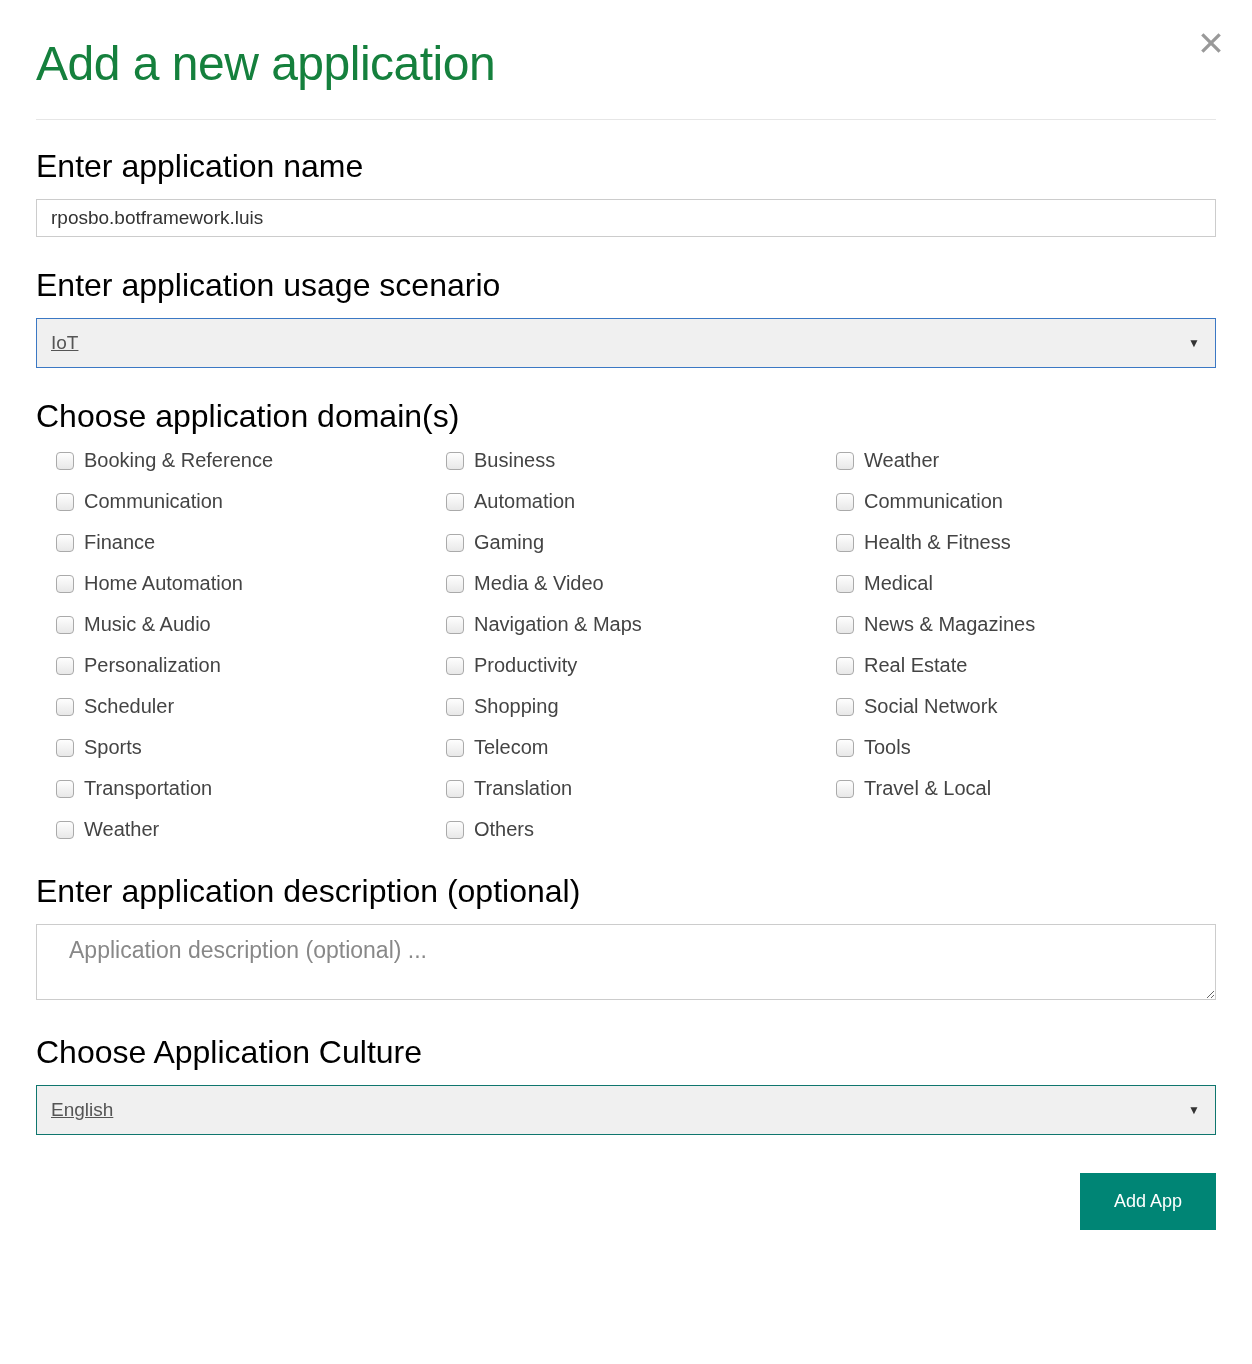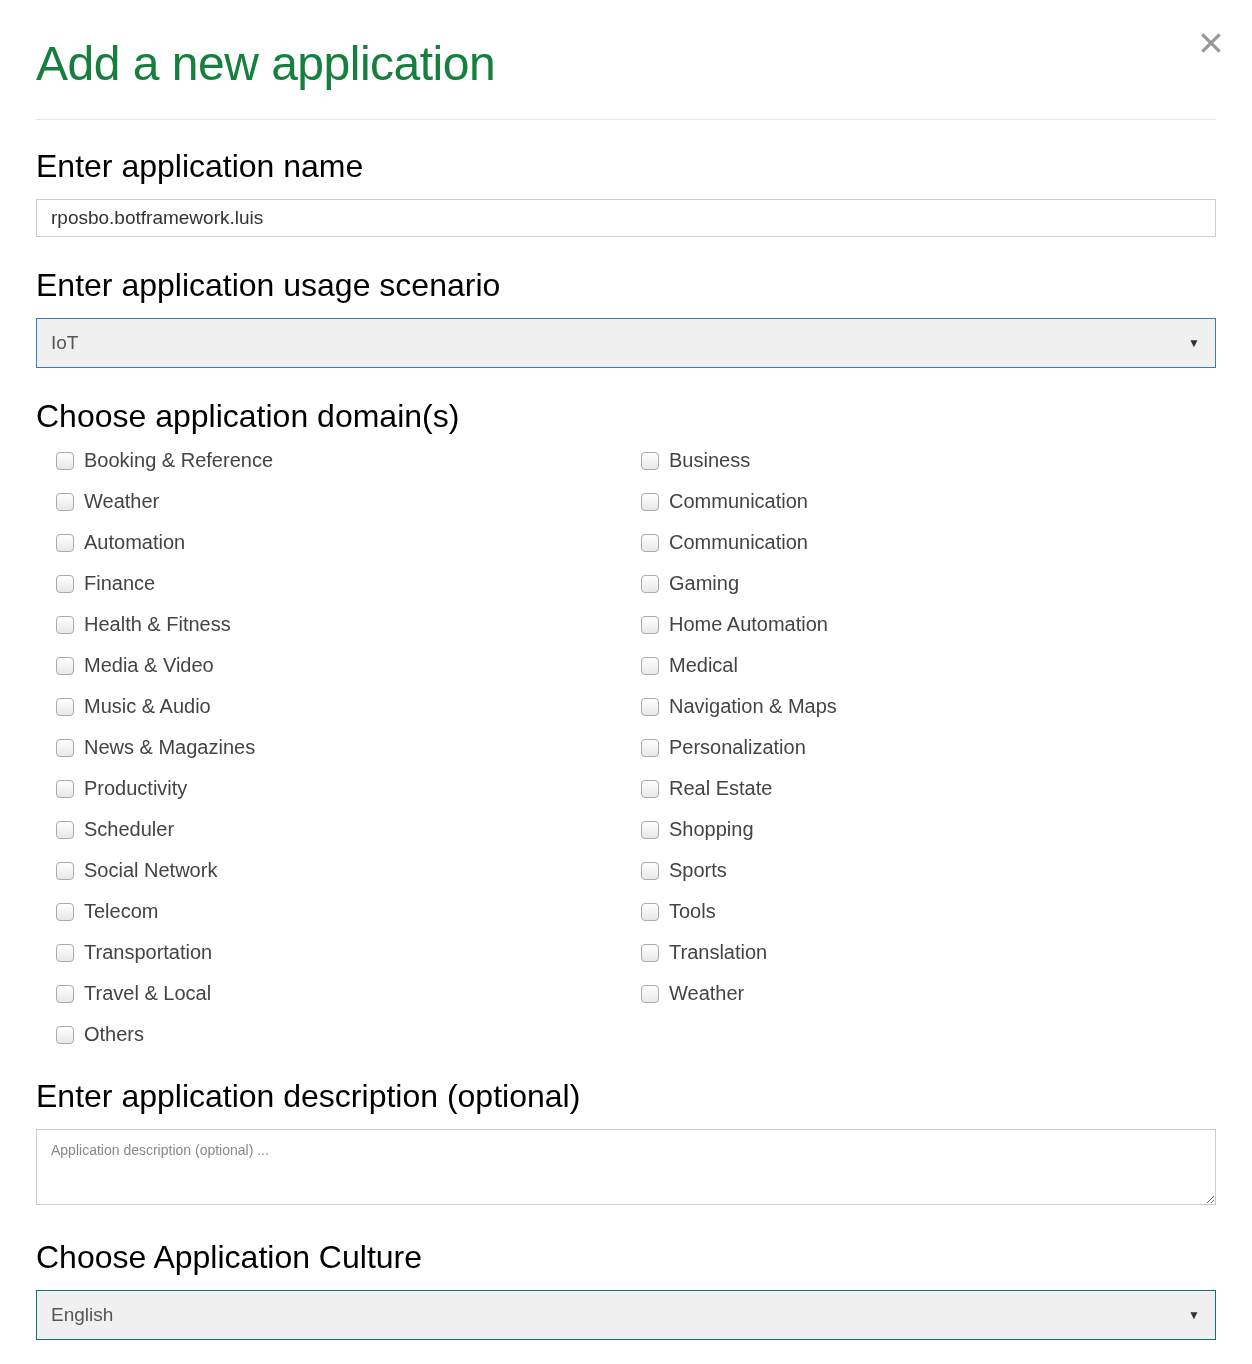--- a/index.html
+++ b/index.html
@@ -57,36 +57,37 @@
     width: 100%;
     height: 50px;
     border: 1px solid #3b78c4;
     background: #f0f0f0;
     padding: 0 14px;
     font-size: 19px;
     color: #555;
     display: flex;
     align-items: center;
     cursor: pointer;
+    text-decoration: underline;
   }
   .select-box.culture {
     border: 1px solid #0f766e;
   }
   .select-caret {
     position: absolute;
     right: 16px;
     top: 50%;
     transform: translateY(-50%);
     pointer-events: none;
     color: #333;
     font-size: 12px;
   }
   .domains-grid {
     display: grid;
-    grid-template-columns: repeat(2, 1fr);
+    grid-template-columns: repeat(3, 1fr);
     column-gap: 10px;
     row-gap: 18px;
     padding-left: 20px;
     margin-bottom: 32px;
   }
   .domain-item {
     display: flex;
     align-items: center;
     gap: 10px;
   }
@@ -100,22 +101,22 @@
     cursor: pointer;
   }
   .domain-label {
     font-size: 20px;
     color: #444;
   }
   .textarea {
     width: 100%;
     height: 76px;
     border: 1px solid #ccc;
-    padding: 12px 14px;
-    font-size: 14px;
+    padding: 12px 32px;
+    font-size: 23px;
     font-family: inherit;
     color: #333;
     margin-bottom: 30px;
     resize: both;
   }
   .textarea::placeholder { color: #888; }
   .footer-row {
     display: flex;
     justify-content: flex-end;
     margin-top: 18px;

